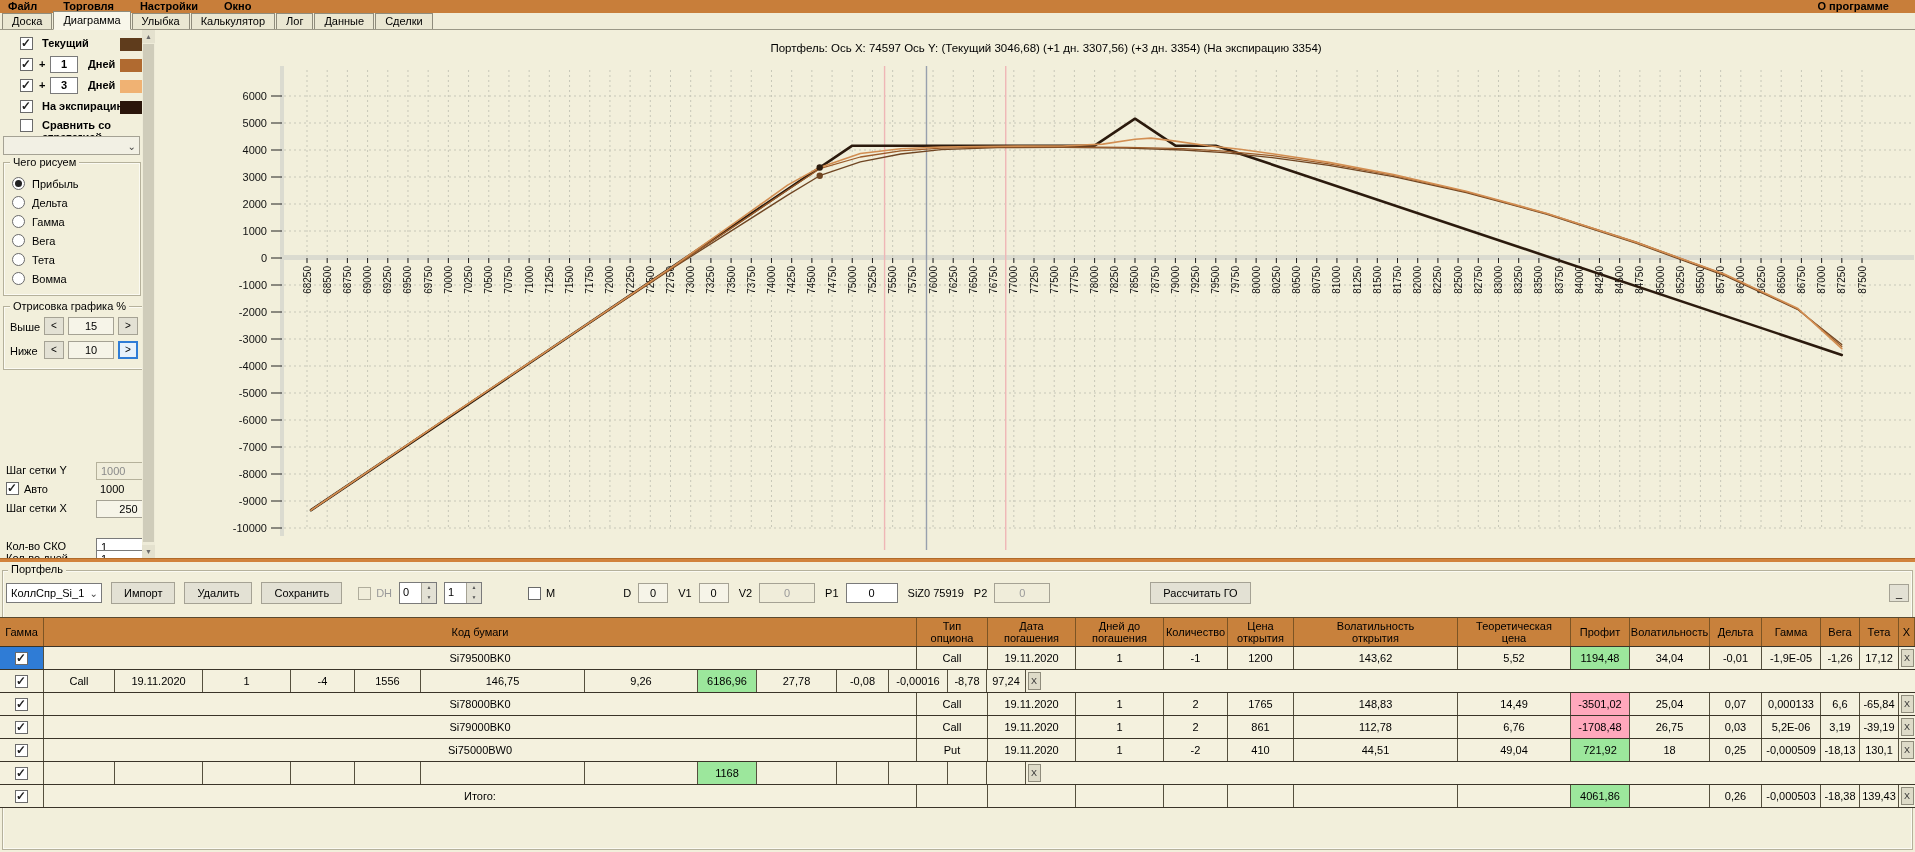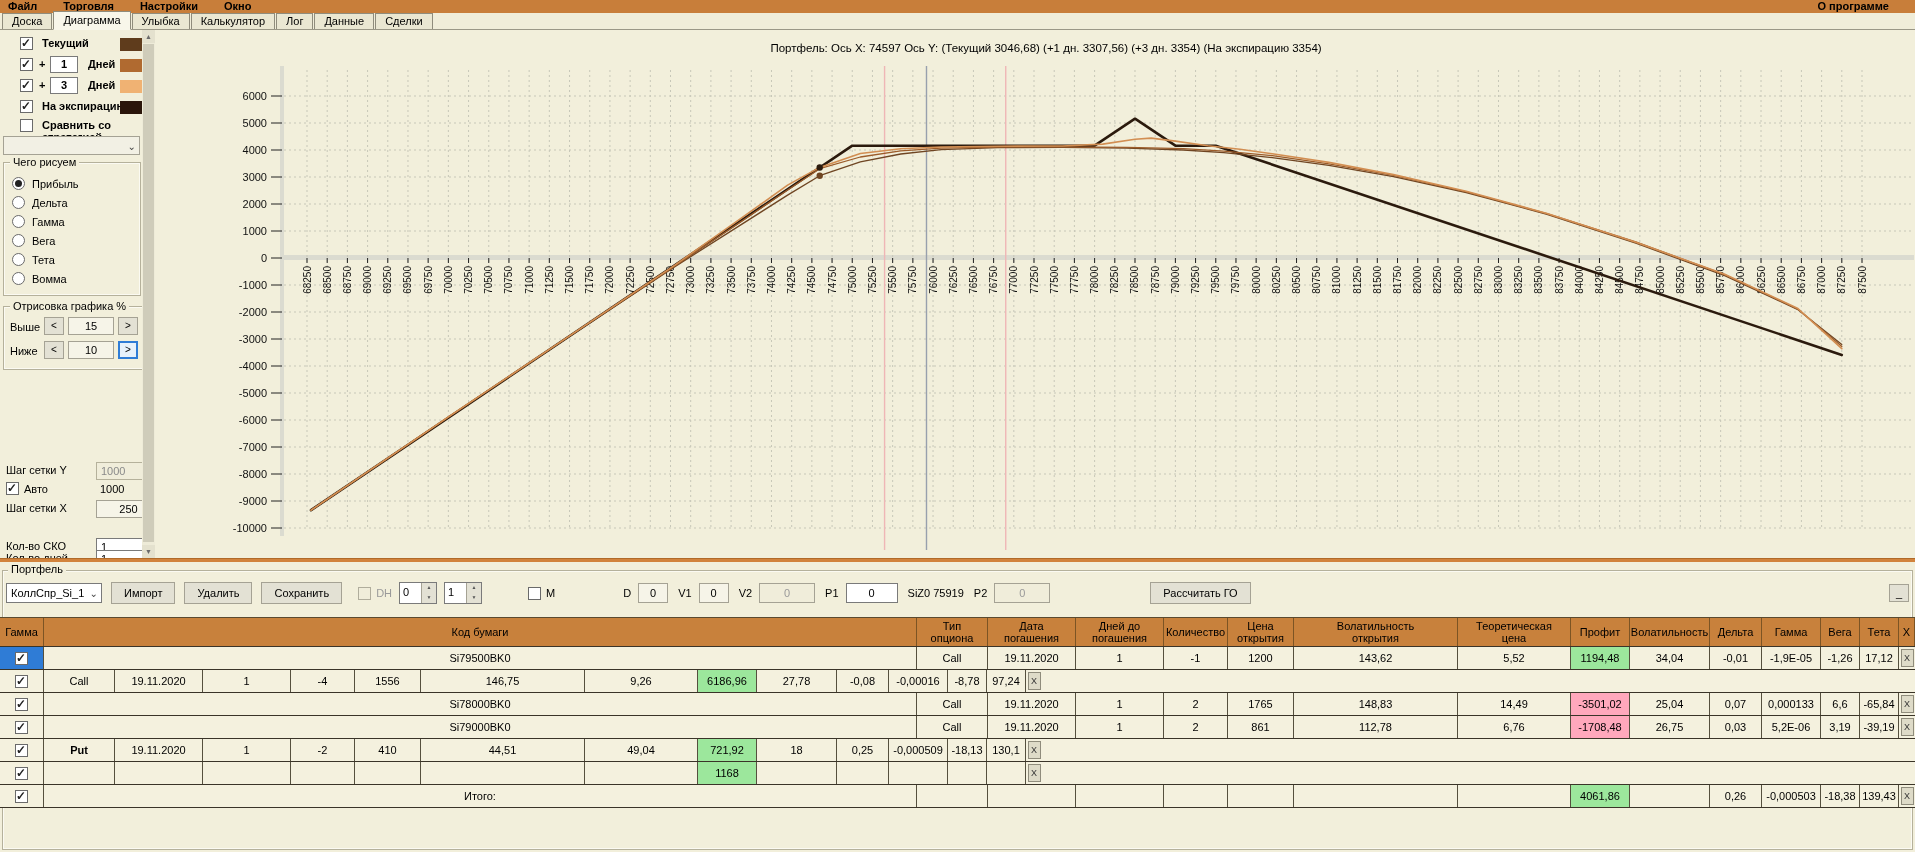--- a/index.html
+++ b/index.html
@@ -691,21 +691,22 @@
           <div class="tcell" style="width: 39px;">3,19</div>
           <div class="tcell" style="width: 39px;">-39,19</div>
           <div class="tcell xcell" style="width: 16px; border-right: none;">
             <span class="xbtn">X</span>
           </div>
         </div>
         <div class="trow">
           <div class="tcell ccell" style="width: 44px;">
             <span class="cb checked"></span>
           </div>
-          <div class="tcell" style="width: 71px; font-weight: bold;">Put</div>
+          <div class="tcell" style="width: 873px;">Si75000BW0</div>
+          <div class="tcell" style="width: 71px;">Put</div>
           <div class="tcell" style="width: 88px;">19.11.2020</div>
           <div class="tcell" style="width: 88px;">1</div>
           <div class="tcell" style="width: 64px;">-2</div>
           <div class="tcell" style="width: 66px;">410</div>
           <div class="tcell" style="width: 164px;">44,51</div>
           <div class="tcell" style="width: 113px;">49,04</div>
           <div class="tcell pos" style="width: 59px;">721,92</div>
           <div class="tcell" style="width: 80px;">18</div>
           <div class="tcell" style="width: 52px;">0,25</div>
           <div class="tcell" style="width: 59px;">-0,000509</div>

